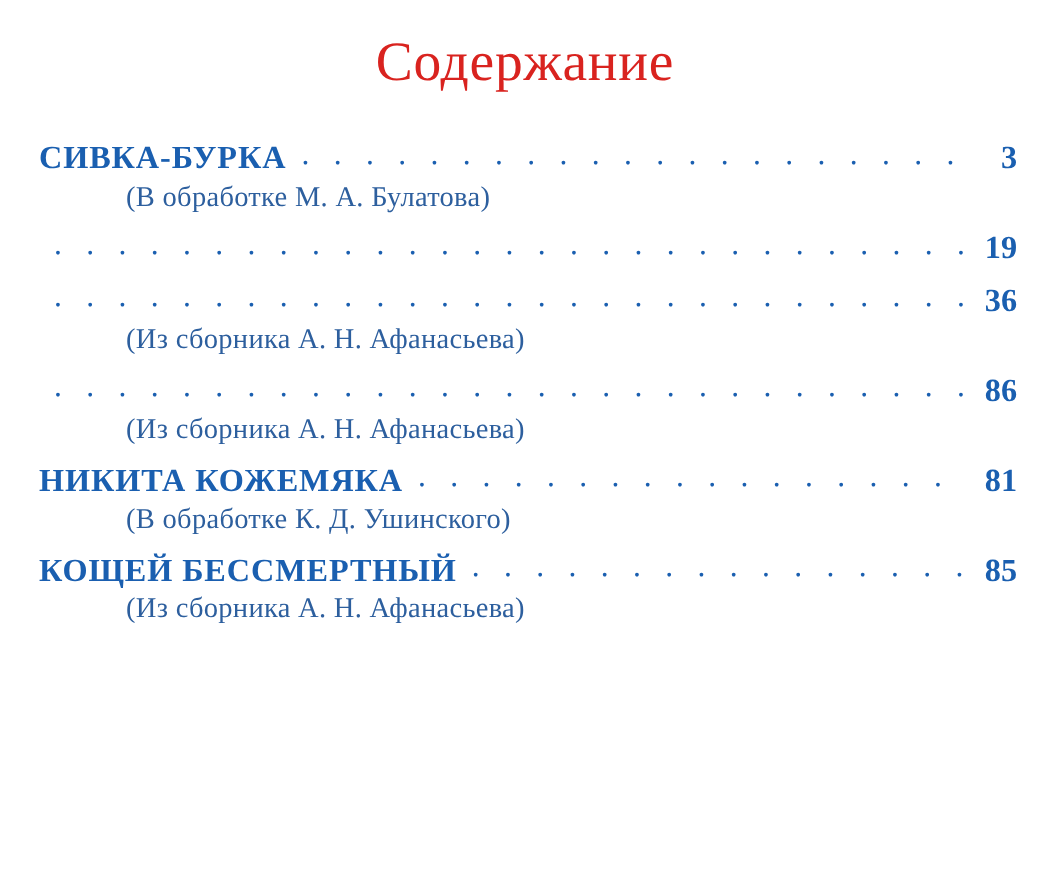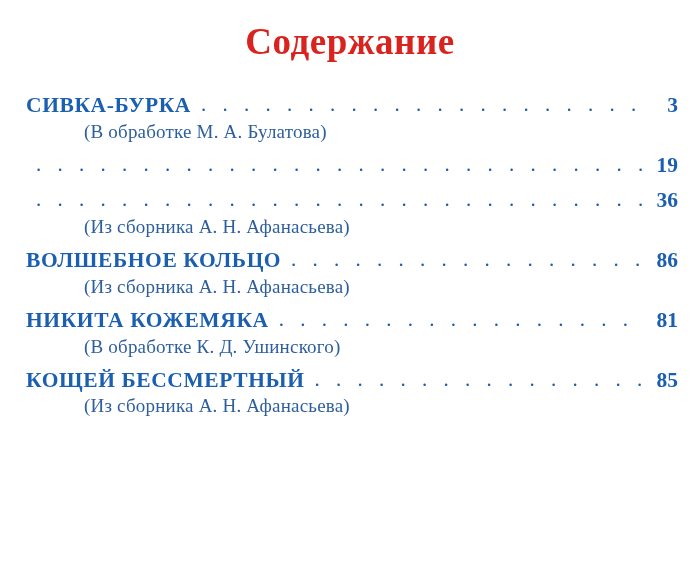--- a/index.html
+++ b/index.html
@@ -17,39 +17,39 @@
     position: relative;
     width: 700px;
     height: 580px;
     box-sizing: border-box;
     padding: 0;
   }
   .toc-title {
     text-align: center;
     color: #d9231f;
     font-family: "Liberation Serif", serif;
-    font-weight: bold;
+    font-weight: normal;
     font-size: 37px;
     letter-spacing: 0.5px;
     margin: 22px 0 0 0;
     padding: 0;
     line-height: 1.1;
   }
   .entries {
     margin: 30px 0 0 0;
     padding: 0 22px 0 26px;
     list-style: none;
   }
   .entry {
     margin: 0 0 10px 0;
     padding: 0;
   }
   .entry-line {
     display: flex;
-    align-items: flex-end;
+    align-items: center;
     width: 100%;
   }
   .entry-title {
     color: #1a5fb0;
     font-family: "Liberation Serif", serif;
     font-weight: bold;
     font-size: 21.5px;
     letter-spacing: 0.6px;
     white-space: nowrap;
     flex: 0 0 auto;
@@ -119,21 +119,20 @@
     <li class="entry">
       <div class="entry-line">
         <span class="leader"><span>. . . . . . . . . . . . . . . . . . . . . . . . . . . . . . . . . . . . . . . . . . . . . . . .</span></span>
         <span class="entry-page">36</span>
       </div>
       <div class="entry-sub">(Из сборника А. Н. Афанасьева)</div>
     </li>
 
     <li class="entry">
       <div class="entry-line">
-        <span class="entry-title">ВОЛШЕБНОЕ КОЛЬЦО</span>
         <span class="leader"><span>. . . . . . . . . . . . . . . . . . . . . . . . . . . . . . . . . . . . . . . . . . . . . . . .</span></span>
         <span class="entry-page">86</span>
       </div>
       <div class="entry-sub">(Из сборника А. Н. Афанасьева)</div>
     </li>
 
     <li class="entry">
       <div class="entry-line">
         <span class="entry-title">НИКИТА КОЖЕМЯКА</span>
         <span class="leader"><span>. . . . . . . . . . . . . . . . . . . . . . . . . . . . . . . . . . . . . . . . . . . . . . . .</span></span>

